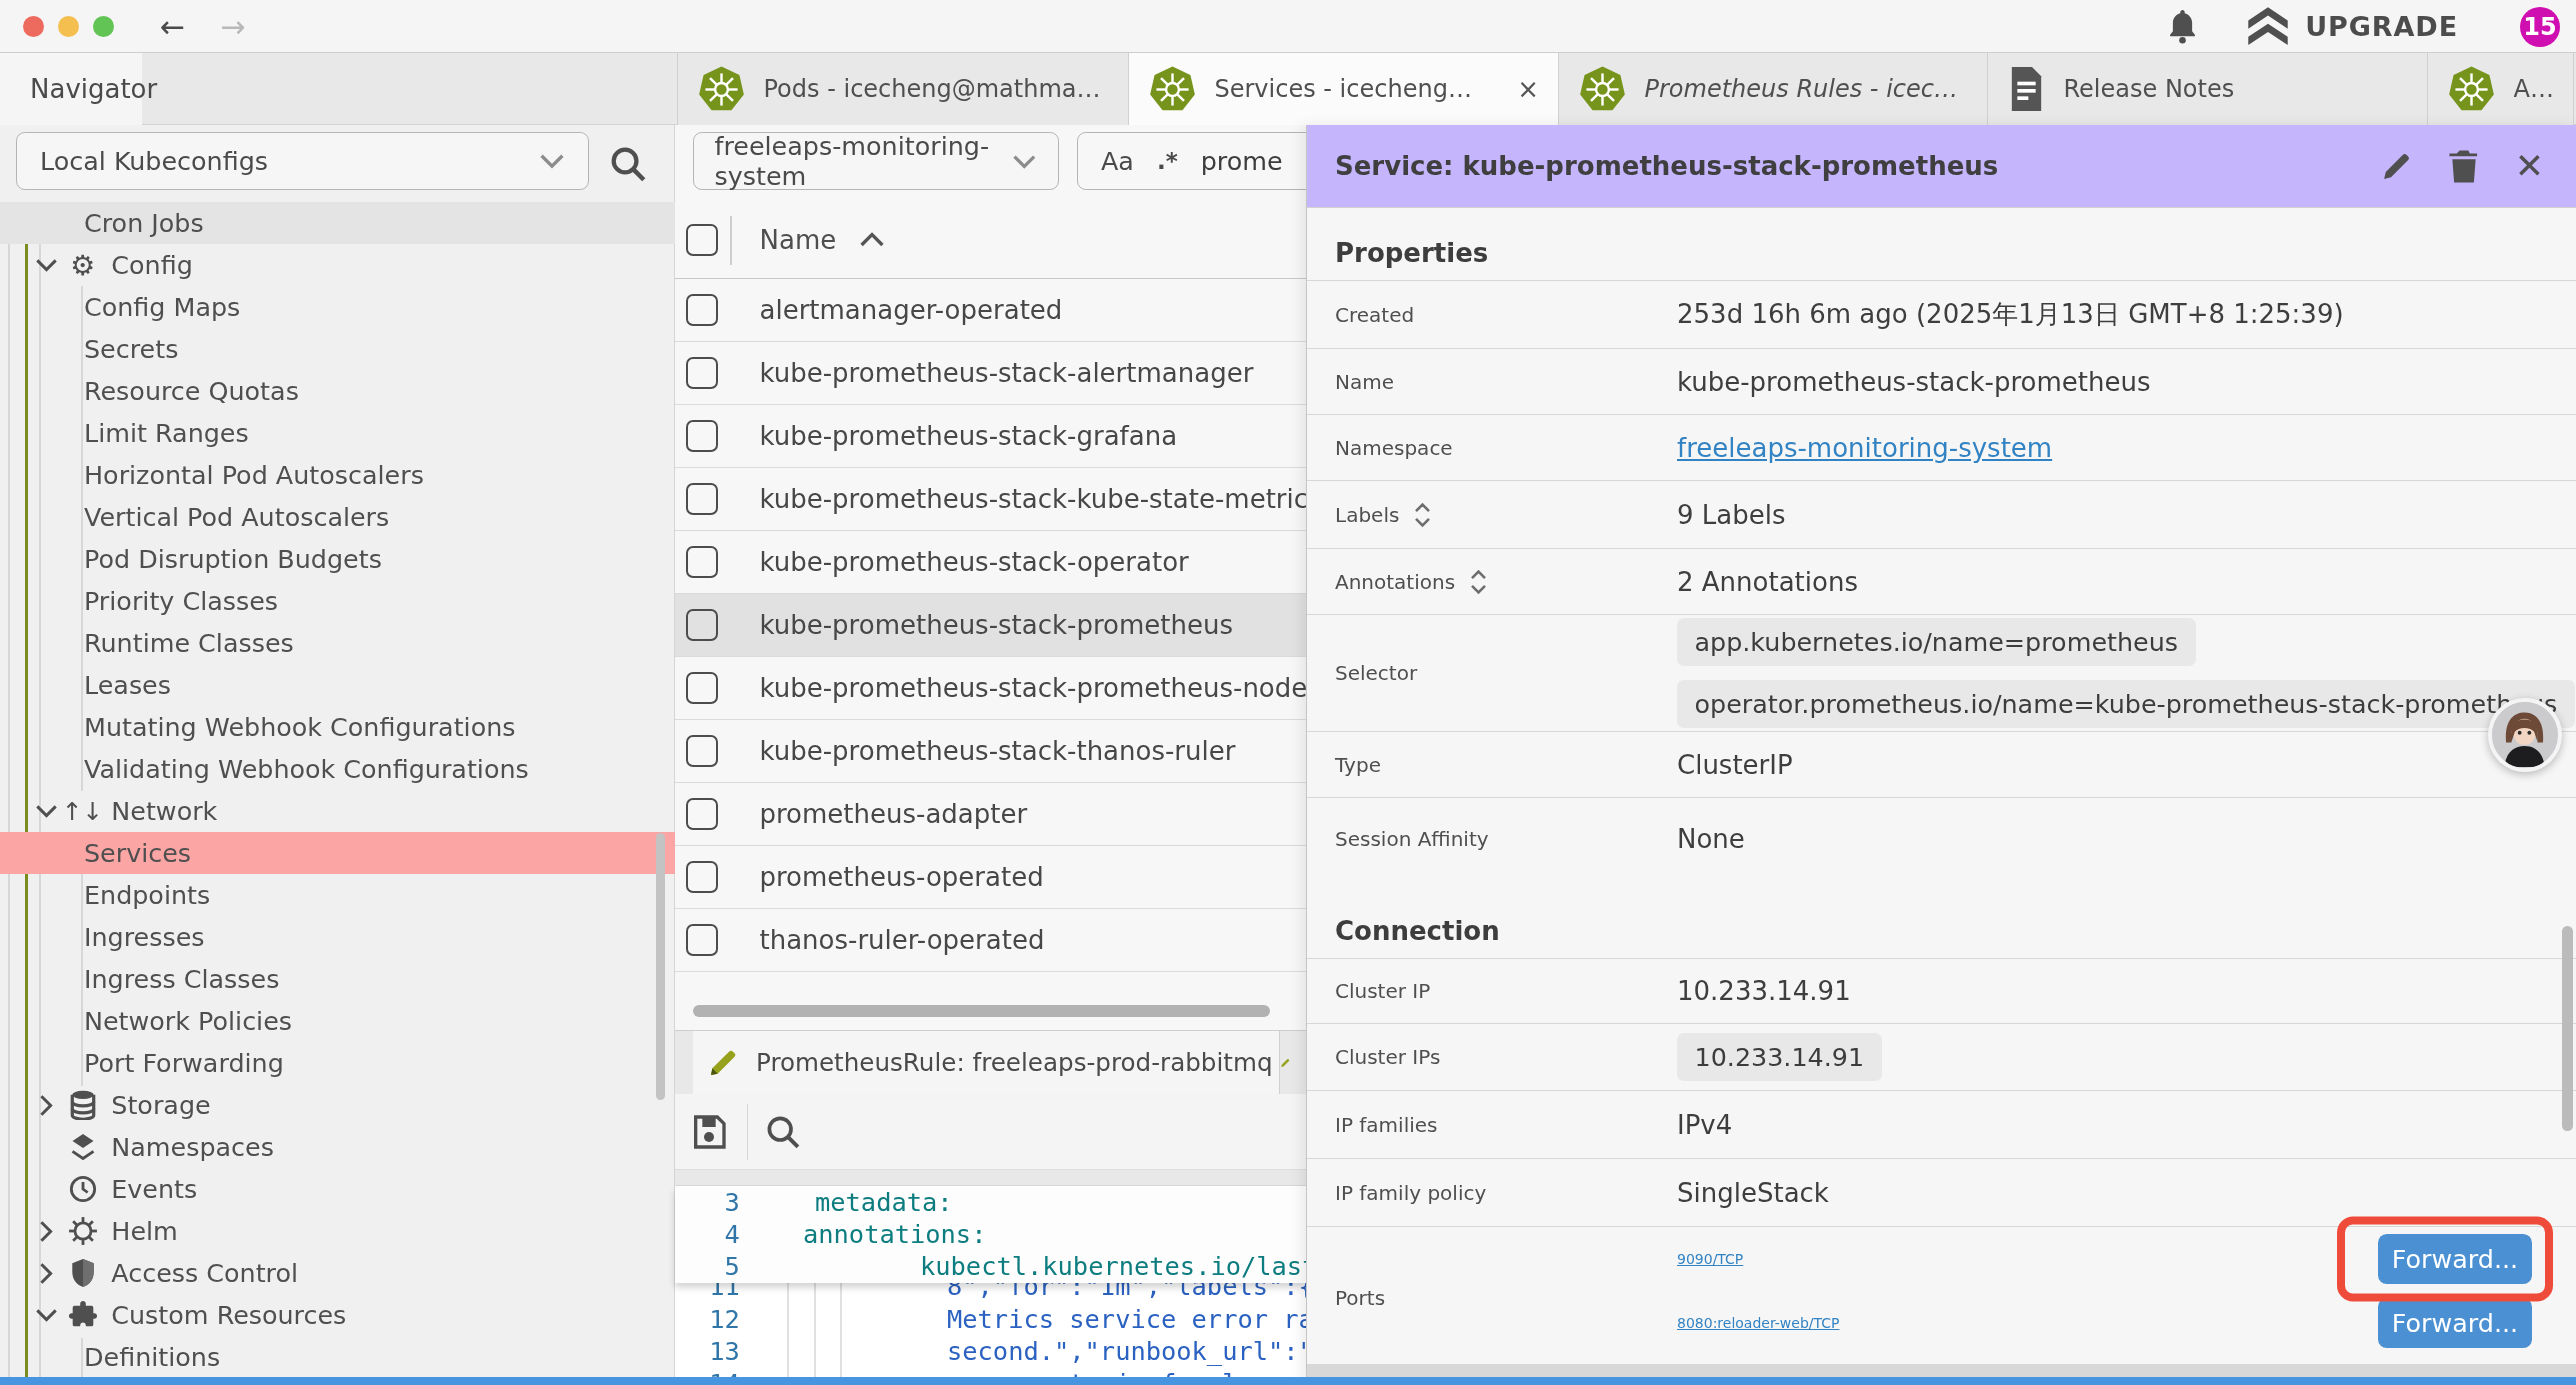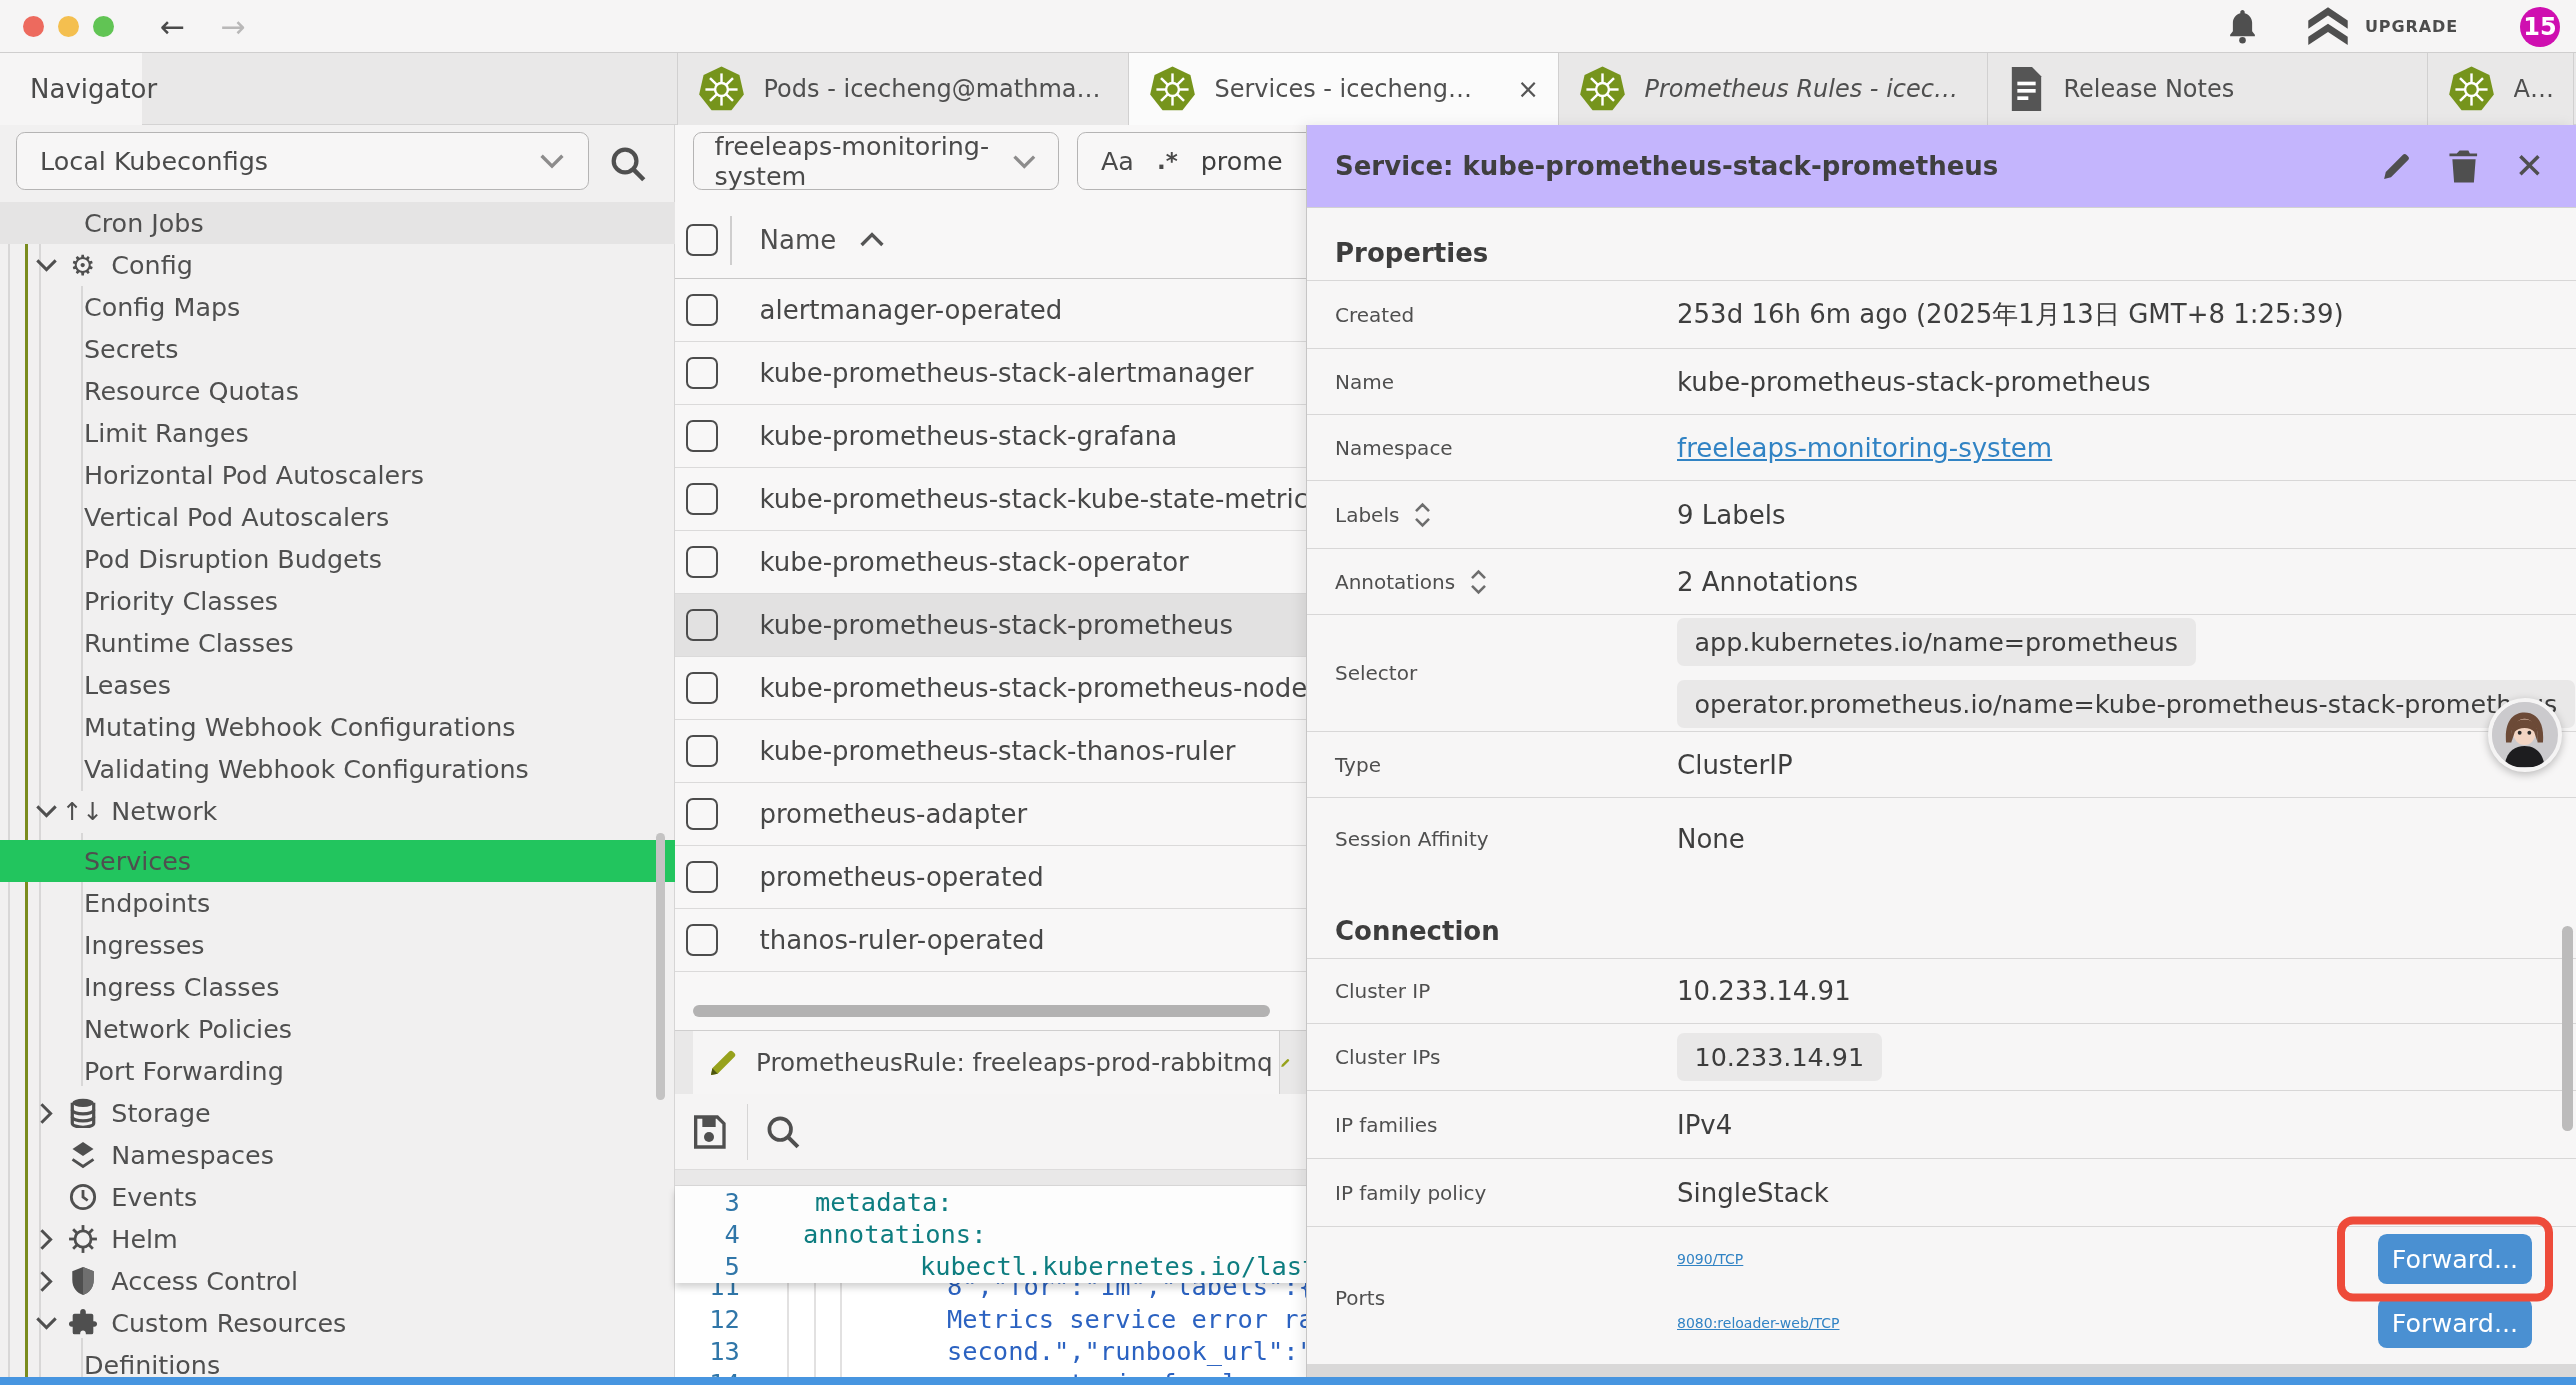--- a/index.html
+++ b/index.html
@@ -8,42 +8,42 @@
     font-family:"DejaVu Sans", sans-serif; color:#4a4a4a; background:#f1f0f0;}
   
   .titlebar{position:absolute;left:0;top:0;width:2576px;height:53px;background:#f6f5f5;border-bottom:1.8px solid #cfcece;display:flex;align-items:center;}
   .lights{display:flex;gap:14px;margin-left:23px;}
   .light{width:21px;height:21px;border-radius:50%;}
   .nav-arrows{display:flex;gap:35px;margin-left:46px;font-size:30px;}
   .arrow-back{color:#4a4a4a;} .arrow-fwd{color:#b9b8b8;}
   .titlebar-right{position:absolute;right:0;top:0;height:53px;display:flex;align-items:center;}
   .bell{margin-right:46px;}
   .upgrade{display:flex;align-items:center;gap:14px;margin-right:54px;cursor:default;}
-  .upgrade-label{font-size:16px;font-weight:600;color:#4c4c4c;letter-spacing:0.9px;}
+  .upgrade-label{font-size:27px;font-weight:600;color:#4c4c4c;letter-spacing:0.9px;}
   .badge{width:40px;height:40px;border-radius:50%;color:#fff;font-size:24px;font-weight:700;display:flex;align-items:center;justify-content:center;margin-right:16px;background:var(--badge-magenta);margin-left:8px;}
   
   .header-strip{position:absolute;left:0;top:53px;width:2576px;height:72px;background:#e9e8e8;border-bottom:0.9px solid #d4d3d3;}
   .nav-tab{position:absolute;left:0;top:0;width:142px;height:72px;background:#f6f5f5;display:flex;align-items:center;padding-left:30px;font-size:26px;color:#4a4a4a;}
   .tabstrip{position:absolute;left:677px;top:0;height:72px;display:flex;border-left:1.8px solid #d1d0d0;}
   .tab{height:72px;display:flex;align-items:center;border-right:1.8px solid #d1d0d0;padding:0 19px;gap:17.5px;overflow:hidden;white-space:nowrap;background:#e9e8e8;}
   .tab.active{background:#fbfbfb;}
   .tab .t-label{font-size:24px;color:#4f4f4f;overflow:hidden;text-overflow:ellipsis;flex:1 1 auto;}
   .tab .t-label.italic{font-style:italic;}
   .tab .t-close{font-size:26px;color:#555;margin-left:5.3px;flex:0 0 auto;}
   
   .sidebar{position:absolute;left:0;top:125px;width:675px;height:1261px;background:#f1f0f0;border-right:1.8px solid #d6d5d5;}
   .sidebar-filter{position:absolute;left:0;top:0;width:675px;height:77px;}
   .select-box{position:absolute;display:flex;align-items:center;border:1.8px solid #b5b4b4;border-radius:8.8px;background:#f7f6f6;font-size:25.4px;color:#4a4a4a;}
   .kubeconfig{left:16px;top:7px;width:573px;height:58px;padding:0 23px;}
   .select-box .chev{margin-left:auto;}
   .sb-search{position:absolute;left:608px;top:19px;}
   .tree{position:absolute;left:0;top:77px;width:675px;}
   .tree-row{position:relative;height:42px;display:flex;align-items:center;font-size:25.4px;color:#4f4f4f;}
   .tree-row.hover{background:#e5e4e4;}
-  .tree-row.selected{background:#22c55e;margin-top:8px;}
+  .tree-row.selected{background:#fca5a5;}
   .tree-row .label{white-space:nowrap;}
   .tree-row.leaf .label{margin-left:84px;}
   .tree-row.group .label{margin-left:12.3px;}
   .tree-chev{width:26px;margin-left:33px;display:flex;justify-content:center;}
   .tree-ico{width:33px;margin-left:7px;display:flex;justify-content:center;font-size:26px;color:#4f4f4f;}
   .guide{position:absolute;background:#d8d7d7;width:1.8px;}
   .guide-green{position:absolute;left:25.4px;top:77px;bottom:3.5px;width:2.6px;background:#7a8c1e;}
   .g1{left:8px;top:77px;bottom:3.5px;}
   .g2{left:39px;top:77px;bottom:3.5px;}
   .seg{position:absolute;left:81px;width:1.8px;background:#d8d7d7;}

